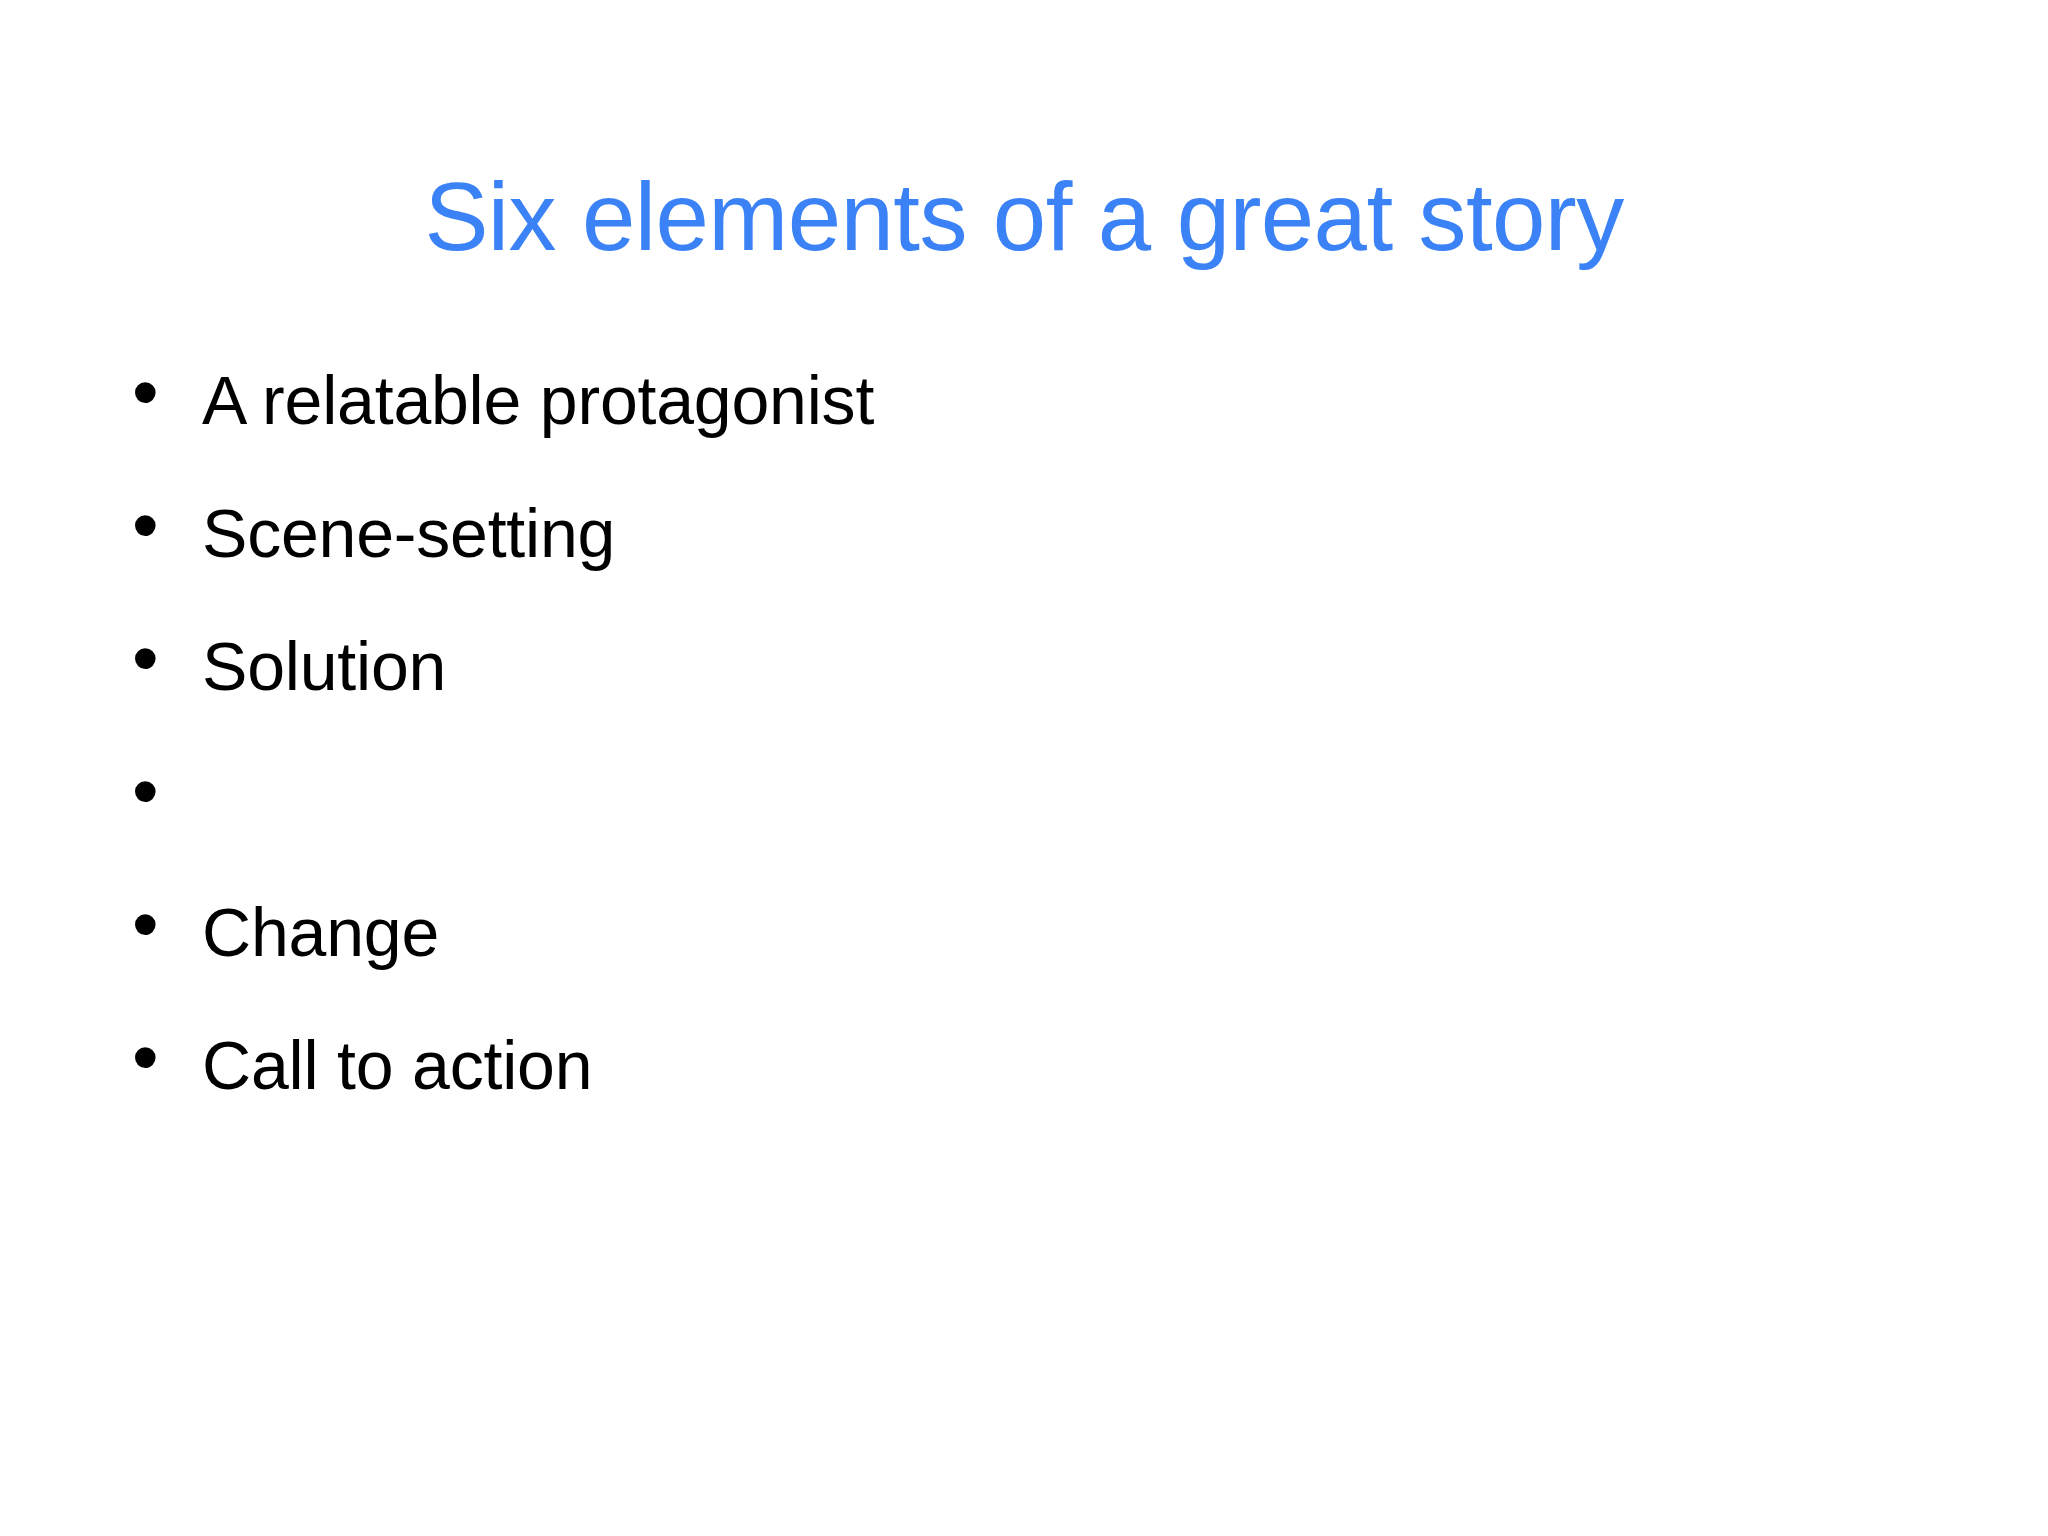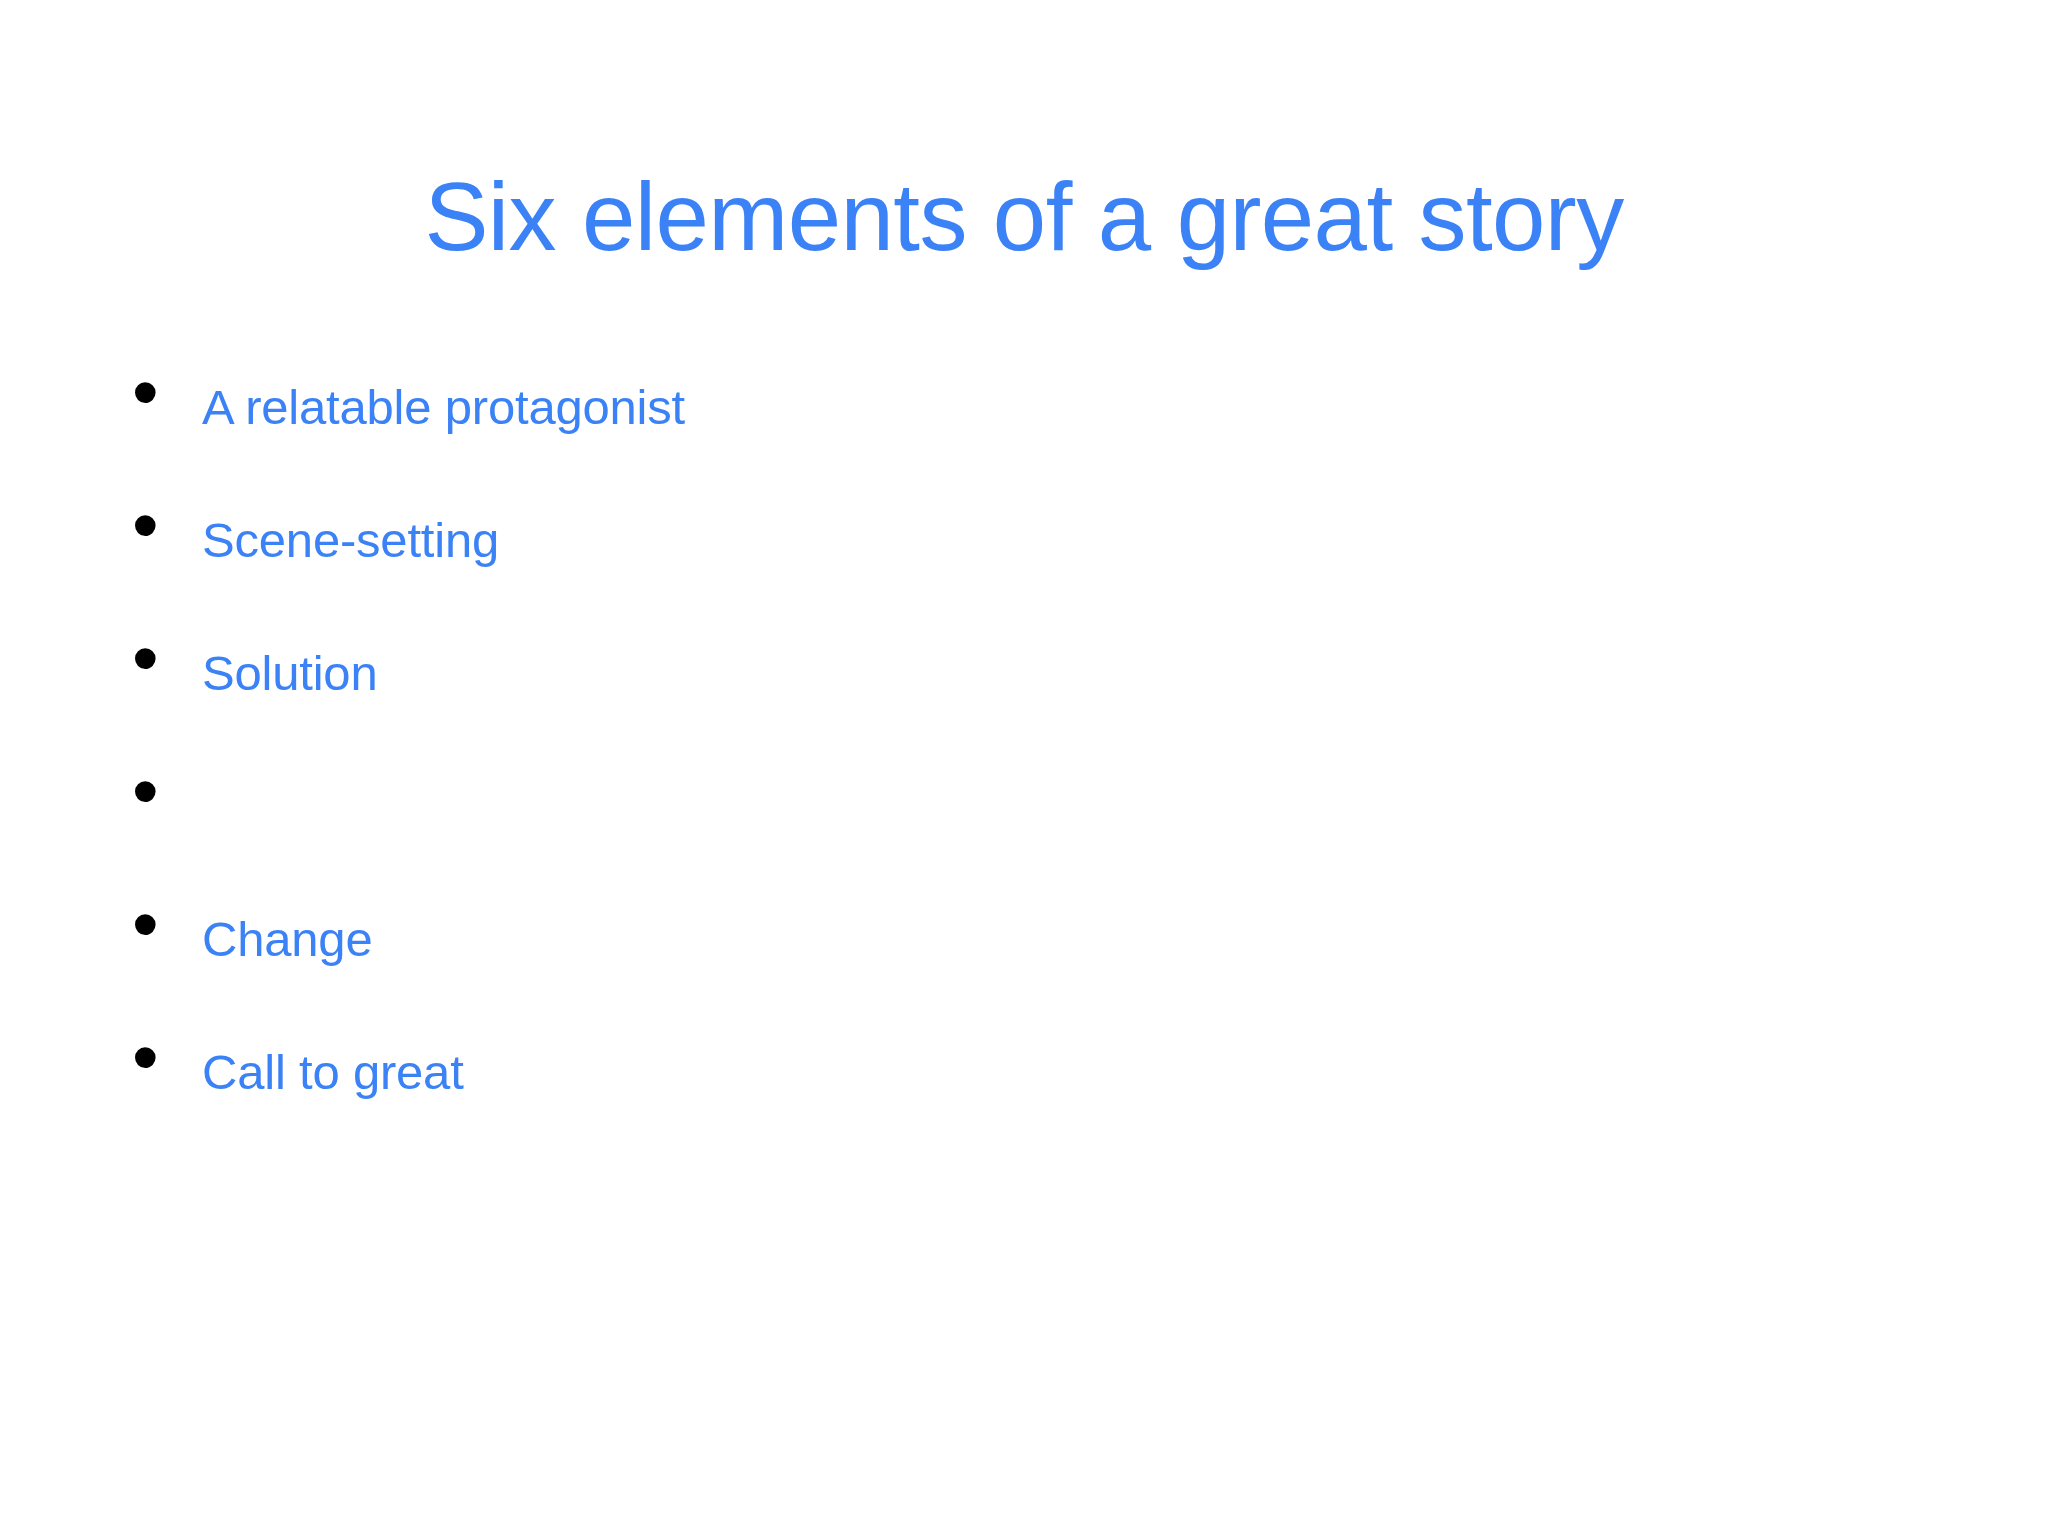--- a/index.html
+++ b/index.html
@@ -73,25 +73,25 @@
     line-height: 1;
     text-align: left;
     padding-left: 4px;
     color: #000000;
     transform: translateY(-6px);
     box-sizing: border-box;
   }
 
   .bullet-text {
     flex: 1 1 auto;
-    font-size: 49px;
+    font-size: 68px;
     line-height: 1;
     font-weight: 400;
     letter-spacing: -0.2px;
-    color: #3b82f6;
+    color: #000000;
     white-space: nowrap;
   }
 
   
   .empty-region {
     position: absolute;
     left: 0;
     top: 1150px;
     width: 2048px;
     height: 386px;
@@ -128,21 +128,21 @@
         <span class="bullet-marker">•</span>
       </li>
 
       <li class="bullet-item">
         <span class="bullet-marker">•</span>
         <span class="bullet-text">Change</span>
       </li>
 
       <li class="bullet-item">
         <span class="bullet-marker">•</span>
-        <span class="bullet-text">Call to great</span>
+        <span class="bullet-text">Call to action</span>
       </li>
 
     </ul>
   </div>
 
   <div class="empty-region"></div>
 
 </div>
 
 </body></html>

